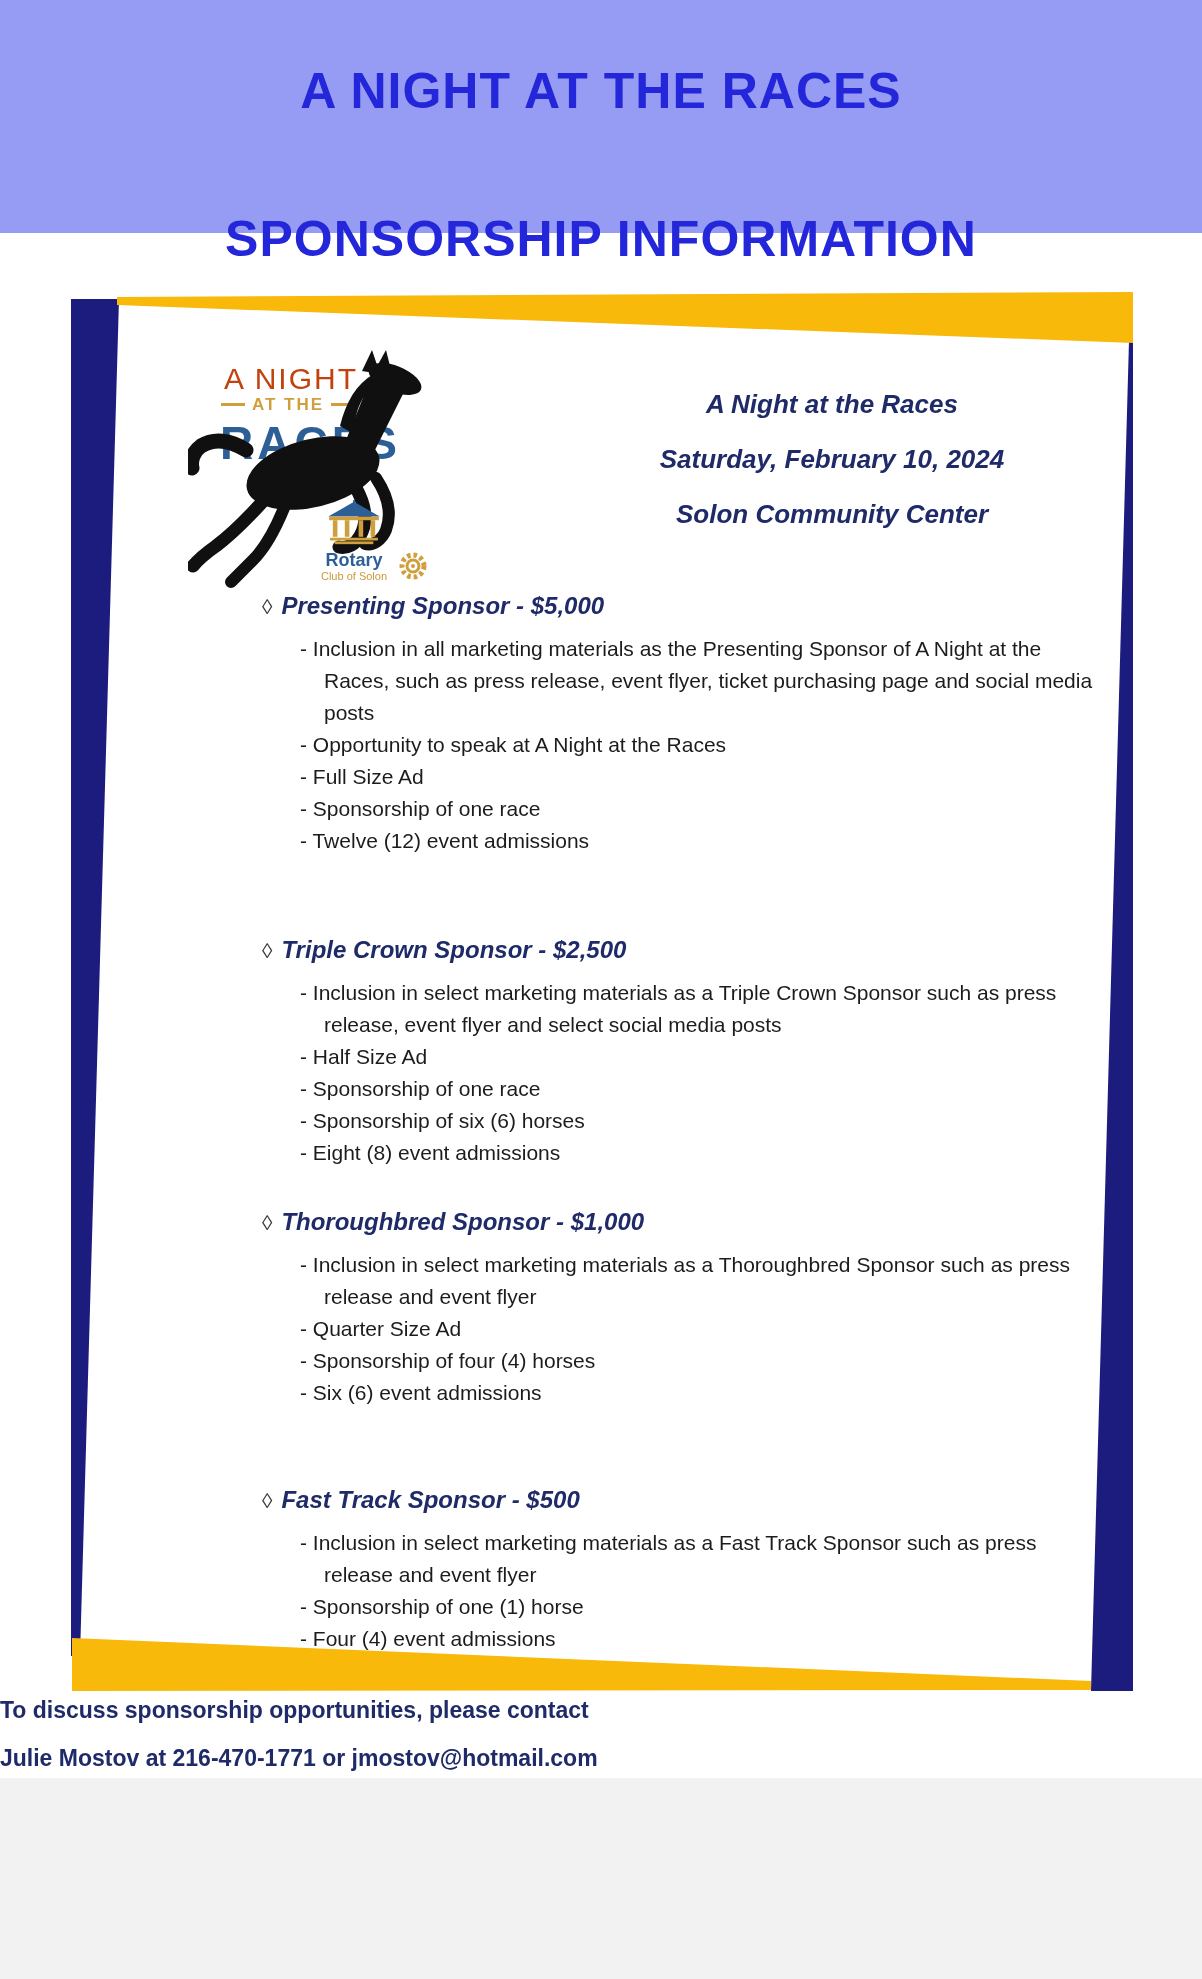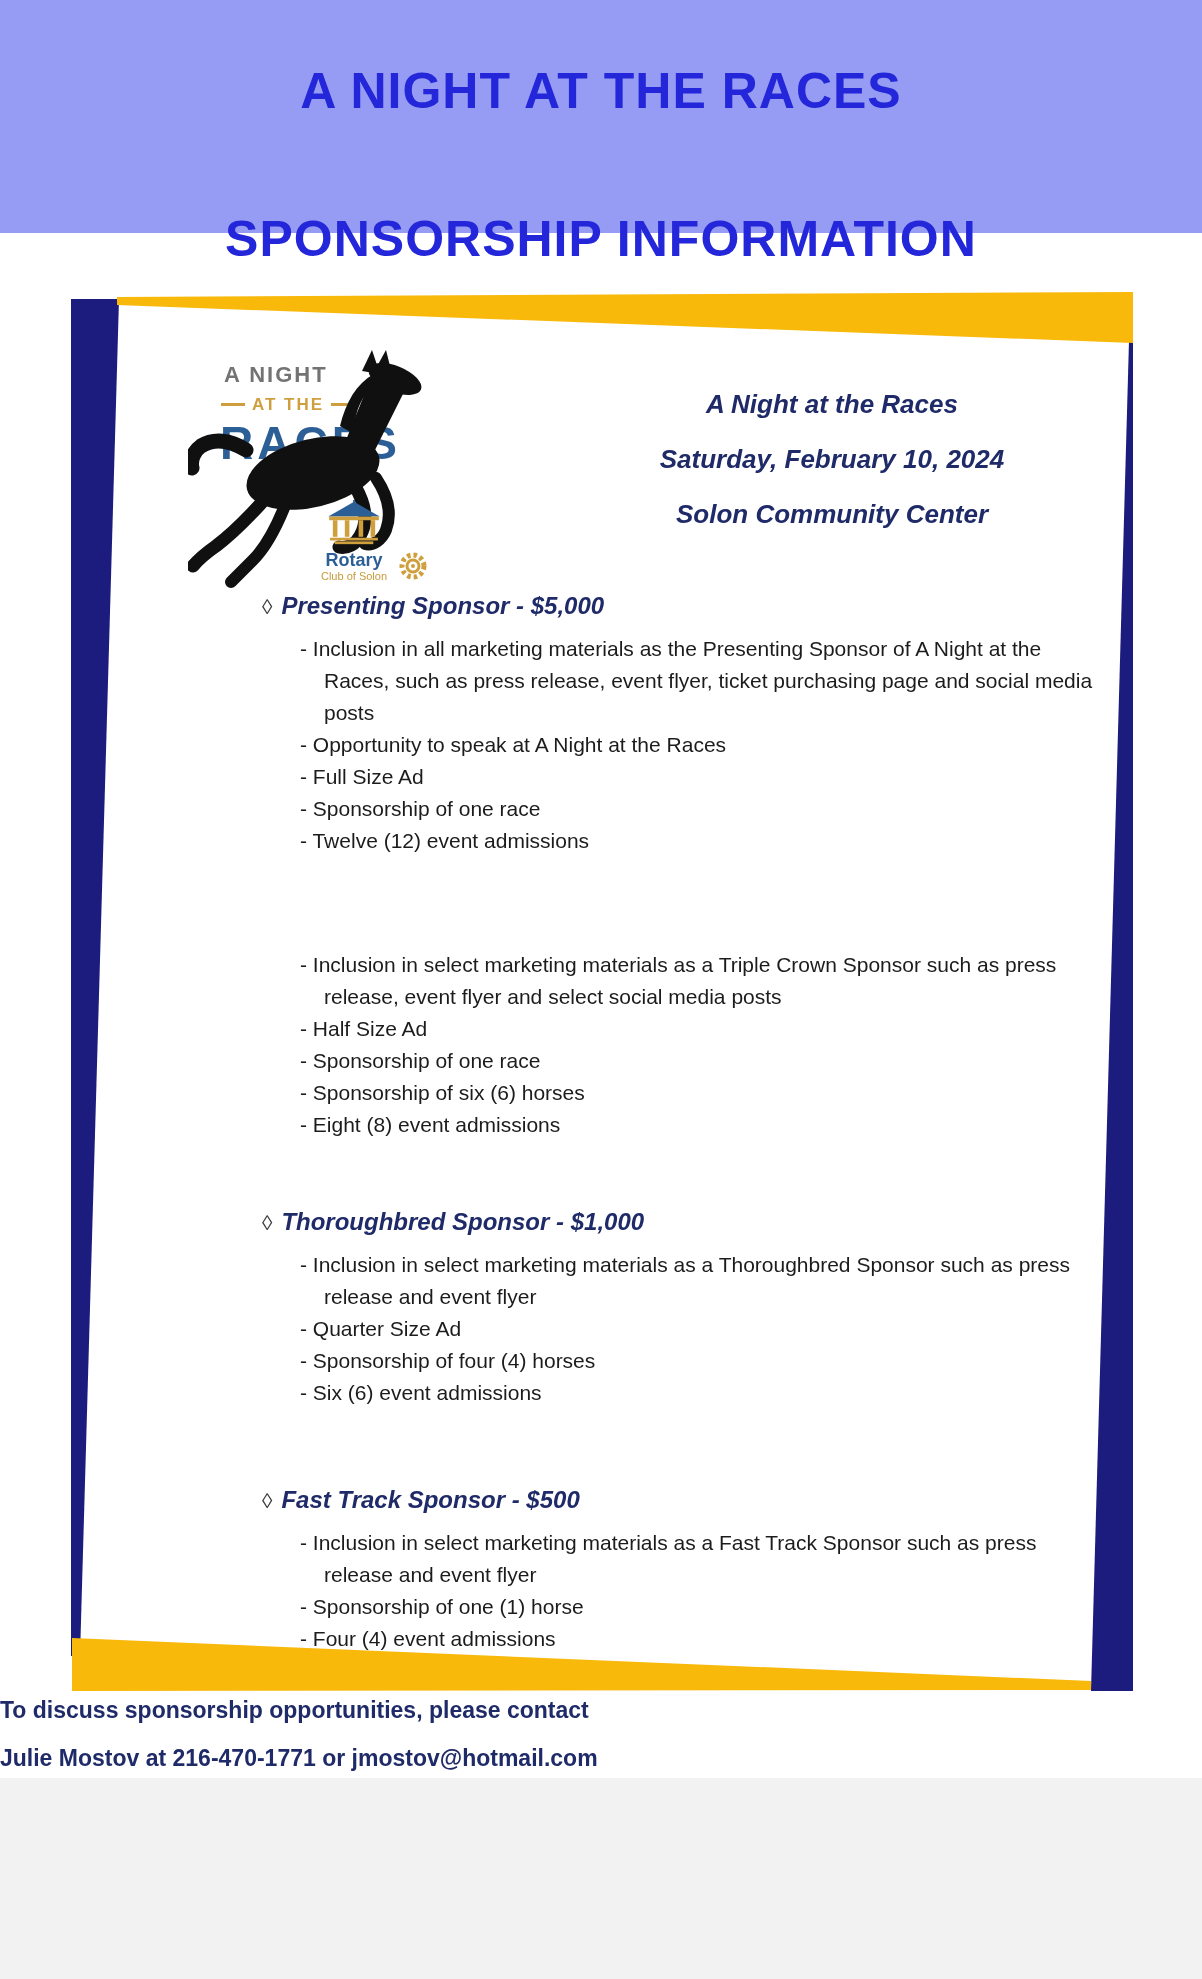--- a/index.html
+++ b/index.html
@@ -10,22 +10,22 @@
   
   .banner{position:absolute;left:0;top:0;width:1202px;height:233px;background:#969CF4;}
   .banner-line{position:absolute;left:0;width:100%;text-align:center;
     font-weight:bold;font-size:50px;letter-spacing:1px;color:#2326D9;white-space:nowrap;}
   .banner-line.l1{top:62px;}
   .banner-line.l2{top:163px;margin-top:47px;}
   
   .wedges{position:absolute;left:0;top:0;pointer-events:none;}
   
   .logo{position:absolute;left:148px;top:332px;width:312px;height:268px;}
-  .logo-t1{position:absolute;left:76px;top:30px;font-size:22px;font-weight:bold;
-    letter-spacing:2px;color:#737373;z-index:1;white-space:nowrap;}
+  .logo-t1{position:absolute;left:76px;top:30px;font-size:30px;font-weight:normal;
+    letter-spacing:2px;color:#c2410c;z-index:1;white-space:nowrap;}
   .logo-t2{position:absolute;left:66px;top:63px;font-size:17px;font-weight:bold;
     letter-spacing:2px;color:#CF9F3E;z-index:1;white-space:nowrap;}
   .logo-t2 .dash{display:inline-block;width:24px;height:3px;background:#CF9F3E;
     vertical-align:middle;margin:0 7px 3px 7px;}
   .logo-t3{position:absolute;left:72px;top:84px;font-size:46px;font-weight:bold;
     letter-spacing:4px;color:#2D5F97;z-index:1;white-space:nowrap;}
   .horse{position:absolute;left:40px;top:6px;z-index:2;}
   .rotary{position:absolute;left:146px;top:168px;width:120px;text-align:center;z-index:3;}
   .rotary-name{font-size:18px;font-weight:bold;color:#2D5F97;line-height:20px;}
   .rotary-sub{font-size:11px;color:#C79A3B;line-height:13px;}
@@ -124,20 +124,21 @@
     <ul>
         <li>Inclusion in all marketing materials as the Presenting Sponsor of A Night at the Races, such as press release, event flyer, ticket purchasing page and social media posts</li>
         <li>Opportunity to speak at A Night at the Races</li>
         <li>Full Size Ad</li>
         <li>Sponsorship of one race</li>
         <li>Twelve (12) event admissions</li>
       </ul>
   </div>
 
   <div class="section s2">
+    <div class="sec-head"><span class="diamond">◊</span><span>Triple Crown Sponsor - $2,500</span></div>
     <ul>
         <li>Inclusion in select marketing materials as a Triple Crown Sponsor such as press release, event flyer and select social media posts</li>
         <li>Half Size Ad</li>
         <li>Sponsorship of one race</li>
         <li>Sponsorship of six (6) horses</li>
         <li>Eight (8) event admissions</li>
       </ul>
   </div>
 
   <div class="section s3">

